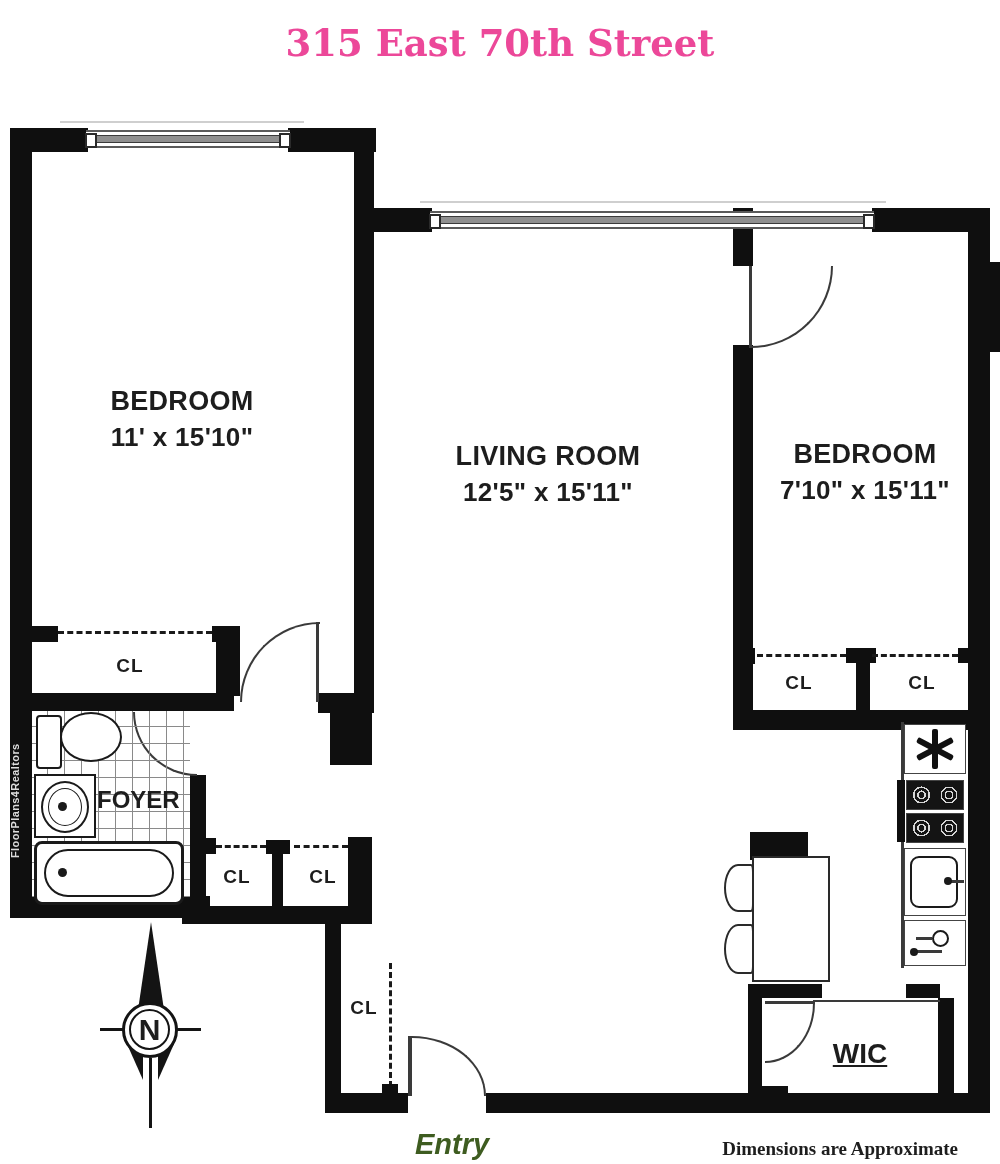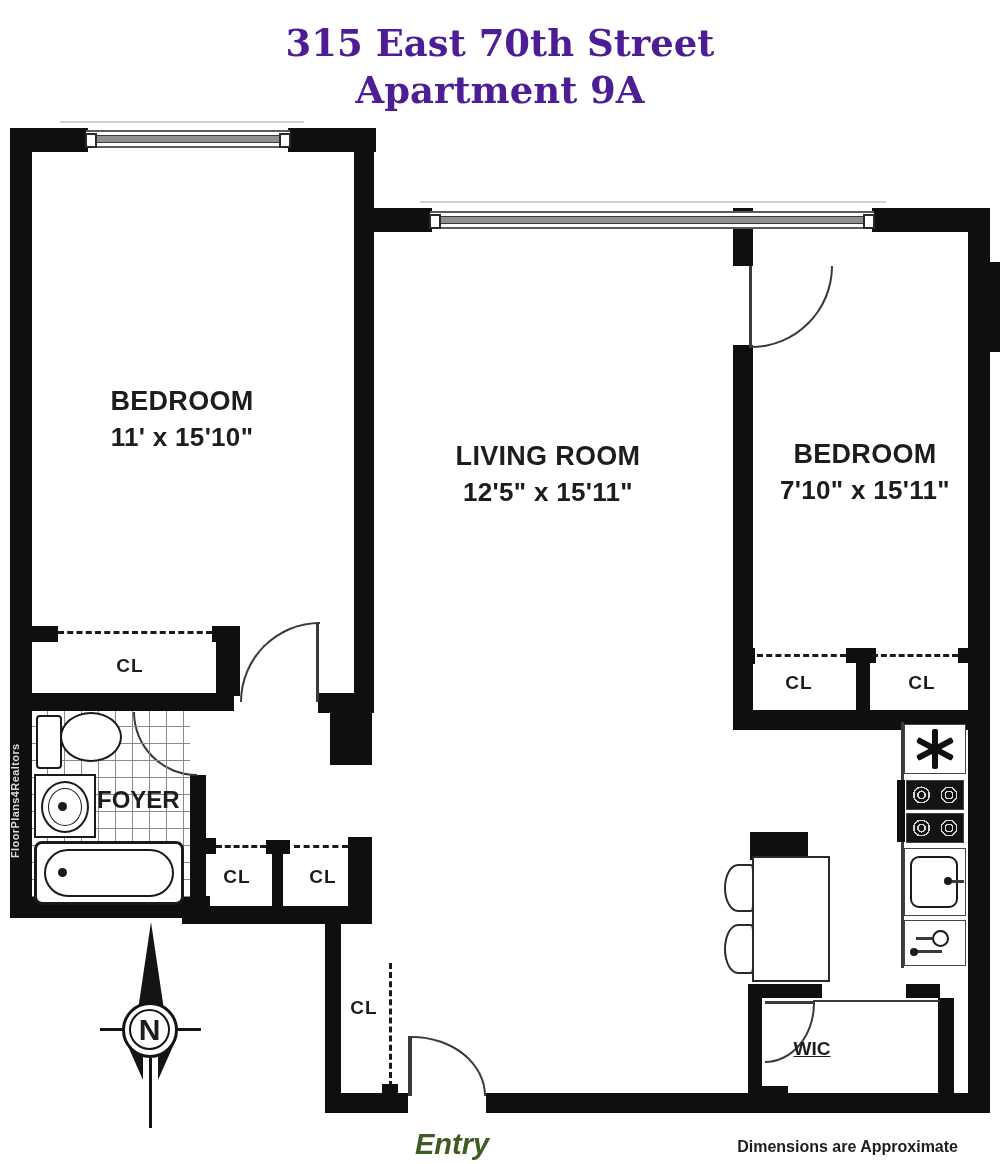--- a/index.html
+++ b/index.html
@@ -4,51 +4,50 @@
 <style>
   html,body{margin:0;padding:0;background:#fff;}
   .plan{position:relative;width:1000px;height:1164px;background:#fff;overflow:hidden;
         font-family:"Liberation Sans",sans-serif;}
   .w{position:absolute;background:#0f0f0f;}
   .lbl{position:absolute;color:#1d1d1d;font-weight:700;text-align:center;white-space:nowrap;}
   .room-lbl{font-size:27px;line-height:36px;letter-spacing:.3px;}
   .room-lbl .dims{font-size:26px;}
   .cl{font-size:19px;letter-spacing:1px;}
   .title{position:absolute;top:20px;left:0;width:100%;text-align:center;
-         font-family:"DejaVu Serif",serif;font-weight:700;font-size:37px;line-height:47px;color:#4c1d95;}
+         font-family:"DejaVu Serif",serif;font-weight:700;font-size:37px;line-height:47px;color:#ec4899;}
   .dashh{position:absolute;border-top:3px dashed #1a1a1a;height:0;}
   .dashv{position:absolute;border-left:3px dashed #1a1a1a;width:0;}
   .arc{position:absolute;border:0 solid #3a3a3a;background:transparent;}
   .leaf{position:absolute;background:#3a3a3a;}
   .thinline{position:absolute;background:#3a3a3a;}
   .fix{position:absolute;border:2.5px solid #1a1a1a;background:#fff;box-sizing:border-box;}
   .win{position:absolute;background:#fff;border-top:2px solid #5a5a5a;border-bottom:2px solid #5a5a5a;box-sizing:border-box;}
   .win .bar{position:absolute;left:7px;right:7px;top:50%;height:6px;margin-top:-4px;background:#8f8f8f;border:1px solid #3a3a3a;}
   .win .capL,.win .capR{position:absolute;top:50%;width:8px;height:11px;margin-top:-6px;background:#fff;border:2px solid #2a2a2a;}
   .win .capL{left:-1px;} .win .capR{right:-1px;}
   .sill{position:absolute;height:2px;background:#cfcfcf;}
   .tiles{position:absolute;background-image:linear-gradient(#8a8a8a 1.5px,transparent 1.5px),
          linear-gradient(90deg,#8a8a8a 1.5px,transparent 1.5px);background-size:17px 17px;background-position:-2px -2px;}
   .stove-row{position:absolute;background:#141414;display:flex;gap:3px;padding:2px;box-sizing:border-box;border:1px solid #444;}
   .burner{flex:1;background:radial-gradient(circle at 50% 50%, #141414 0 3px, #d6d6d6 3px 4.5px, #141414 4.5px 7px, #d6d6d6 7px 8.5px, #141414 8.5px);}
   .abar{position:absolute;left:50%;top:50%;width:6px;height:44px;background:#101010;border-radius:2px;}
   .wm{position:absolute;left:9px;top:692px;width:23px;height:218px;color:#dcdcdc;font-size:11px;font-weight:700;
       writing-mode:vertical-rl;transform:rotate(180deg);text-align:center;letter-spacing:.4px;}
   .entry-lbl{font-style:italic;color:#3e5c20;font-size:29px;font-weight:700;}
-  .disc{font-size:16px;}
+  .disc{font-size:19px;font-family:Liberation Serif, serif;}
   .circle{position:absolute;border-radius:50%;box-sizing:border-box;}
 </style>
 </head>
 <body>
 
 <div class="plan">
 
   <div class="title">
     <div>315 East 70th Street</div>
-    <div>Apartment 9A</div>
   </div>
 
   <div class="w" style="left:10px;top:128px;width:22px;height:790px;"></div>
   <div class="w" style="left:10px;top:128px;width:78px;height:24px;"></div>
   <div class="w" style="left:288px;top:128px;width:88px;height:24px;"></div>
   <div class="w" style="left:354px;top:128px;width:20px;height:580px;"></div>
   <div class="w" style="left:374px;top:208px;width:58px;height:24px;"></div>
   <div class="w" style="left:872px;top:208px;width:118px;height:24px;"></div>
   <div class="w" style="left:968px;top:208px;width:22px;height:905px;"></div>
   <div class="w" style="left:984px;top:262px;width:16px;height:90px;"></div>
@@ -184,21 +183,21 @@
     <div>LIVING ROOM</div>
     <div class="dims">12'5" x 15'11"</div>
   </div>
   <div class="lbl room-lbl" style="left:745px;top:436px;width:240px;">
     <div>BEDROOM</div>
     <div class="dims">7'10" x 15'11"</div>
   </div>
   <div class="lbl room-lbl" style="left:448px;top:898px;width:240px;">
   </div>
   <div class="lbl" style="left:97px;top:786px;width:80px;font-size:24px;">FOYER</div>
-  <div class="lbl" style="left:772px;top:1038px;width:80px;font-size:19px;text-decoration:underline;">WIC</div>
+  <div class="lbl" style="left:820px;top:1038px;width:80px;font-size:28px;text-decoration:underline;">WIC</div>
 
   <div style="position:absolute;left:138px;top:922px;width:0;height:0;border-left:13px solid transparent;border-right:13px solid transparent;border-bottom:88px solid #141414;"></div>
   <div style="position:absolute;left:127px;top:1044px;width:0;height:0;border-top:36px solid #141414;border-left:16px solid transparent;"></div>
   <div style="position:absolute;left:158px;top:1044px;width:0;height:0;border-top:36px solid #141414;border-right:16px solid transparent;"></div>
   <div class="thinline" style="left:149px;top:1058px;width:3px;height:70px;background:#141414;"></div>
   <div class="thinline" style="left:100px;top:1028px;width:25px;height:3px;background:#141414;"></div>
   <div class="thinline" style="left:176px;top:1028px;width:25px;height:3px;background:#141414;"></div>
   <div class="circle" style="left:122px;top:1002px;width:56px;height:56px;border:3.5px solid #141414;background:#fff;">
     <div class="circle" style="left:4px;top:4px;width:41px;height:41px;border:2px solid #141414;"></div>
     <div class="lbl" style="left:0;top:8px;width:49px;font-size:30px;">N</div>

